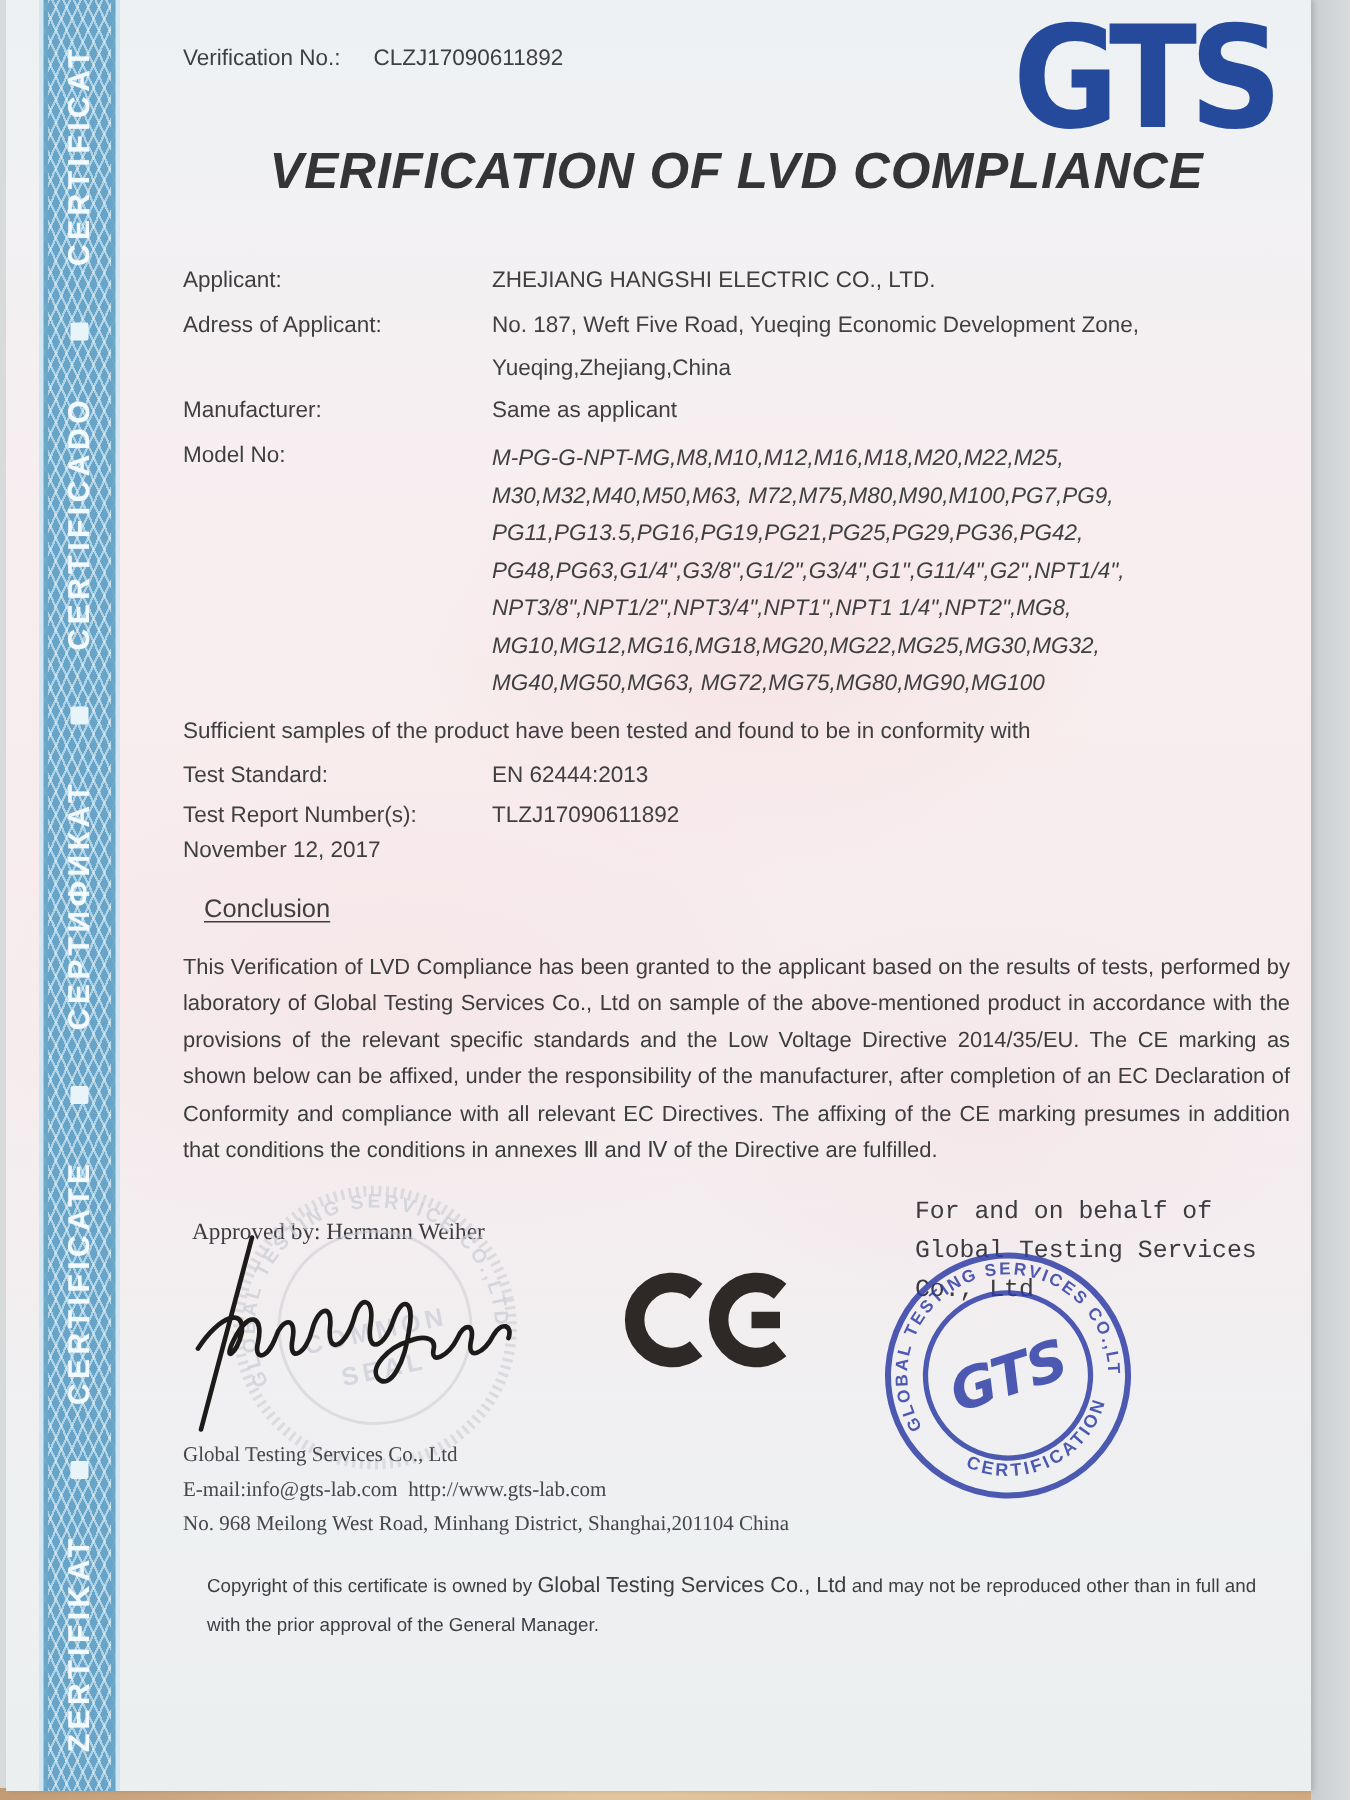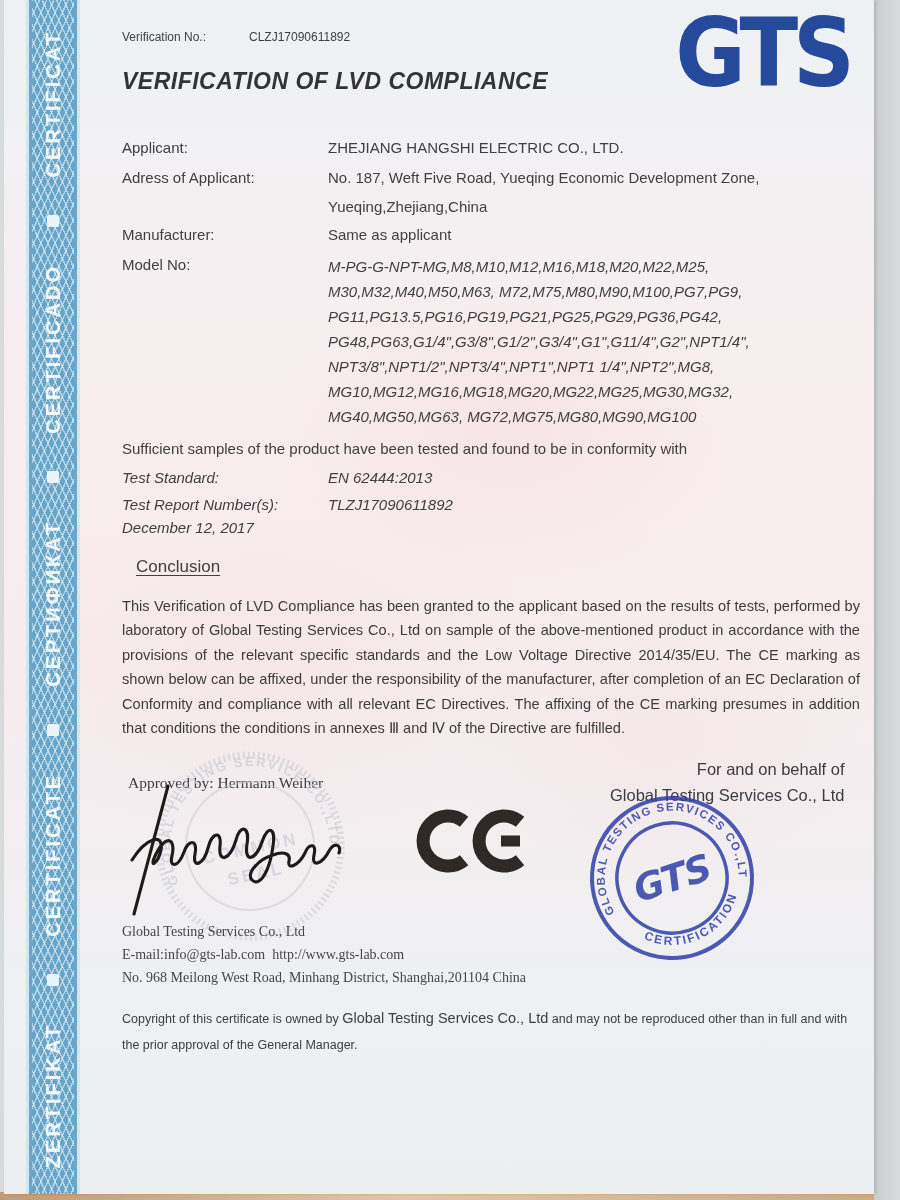--- a/index.html
+++ b/index.html
@@ -21,52 +21,52 @@
       repeating-linear-gradient(65deg, rgba(234,247,252,0) 0 5px, rgba(234,247,252,0.55) 5px 6.5px);
     box-shadow:inset 3px 0 0 rgba(234,247,252,0.8), inset -3px 0 0 rgba(234,247,252,0.8),
                inset 6px 0 0 rgba(104,164,199,0.9), inset -6px 0 0 rgba(104,164,199,0.9);
     display:flex;flex-direction:column;align-items:center;justify-content:space-between;
     padding:30px 0 26px 0;box-sizing:border-box;}
   .vword{writing-mode:vertical-rl;transform:rotate(180deg);color:#f3fafd;font-weight:bold;
     font-size:20px;letter-spacing:3px;white-space:nowrap;text-shadow:0 0 1px rgba(255,255,255,0.4);}
   .sep-square{width:12px;height:12px;background:#e9f4f9;border-radius:1.5px;flex:none;}
   
   .content{position:absolute;left:118px;top:0;right:14px;bottom:0;color:#3f3f41;}
-  .hdr-row{display:flex;align-items:flex-start;margin-top:30px;font-size:12px;}
+  .hdr-row{display:flex;align-items:flex-start;margin-top:30px;font-size:15px;}
   .hdr-label{width:127px;flex:none;}
   .logo{position:absolute;top:10px;right:10px;font-weight:900;font-size:86px;line-height:78px;
     letter-spacing:-5px;color:#25499b;transform:scaleY(1.1);transform-origin:top right;
     font-family:"DejaVu Sans","Liberation Sans",sans-serif;}
-  .doc-title{margin-top:24px;font-size:23px;font-weight:bold;font-style:italic;
+  .doc-title{margin-top:48px;text-align:center;font-size:34px;font-weight:bold;font-style:italic;
     letter-spacing:0.5px;color:#343436;}
   .fields{margin-top:42px;font-size:15px;}
   .row{display:flex;margin-bottom:9px;line-height:21px;justify-content:flex-end;}
   .row .lbl{width:206px;flex:none;}
   .row .val{flex:1;}
   .val.multiline{white-space:pre-line;line-height:29px;margin-top:-4px;}
   .row.addr{margin-bottom:3px;}
   .model-lines{line-height:25px;font-style:italic;}
   .note{font-size:15px;line-height:21px;margin:6px 0 0 0;}
   .test-block{margin-top:8px;font-size:15px;}
-  .test-block .row{margin-bottom:6px;font-style:italic;}
+  .test-block .row{margin-bottom:6px;}
   .tight .row{margin-bottom:1px;line-height:22px;}
   .as-shown{margin-top:10px;line-height:22px;}
   .conclusion-h{margin-top:18px;font-size:17px;text-decoration:underline;text-underline-offset:3px;margin-left:14px;}
   .conclusion-p{margin-top:17px;font-size:14.6px;line-height:24.4px;text-align:justify;color:#3c3c3e;}
   
   .cluster{position:relative;height:170px;margin-top:10px;}
   .approved{position:absolute;left:6px;top:24px;font-family:"Liberation Serif",serif;font-size:15.5px;color:#3b3b40;}
-  .behalf{position:absolute;left:488px;top:6px;font-family:Liberation Sans, sans-serif;font-size:16.5px;line-height:26px;color:#3b3b40;text-align:right;}
+  .behalf{position:absolute;left:488px;top:6px;font-family:Liberation Mono, monospace;font-size:16.5px;line-height:26px;color:#3b3b40;}
   .emboss{position:absolute;left:28px;top:-4px;width:200px;height:200px;opacity:0.95;}
   .signature{position:absolute;left:-12px;top:30px;width:250px;height:140px;}
   .ce{position:absolute;left:293px;top:56px;width:120px;height:70px;}
   .stamp{position:absolute;left:462px;top:40px;width:176px;height:176px;opacity:0.92;}
   .footer{position:relative;z-index:2;margin-top:0;font-family:"Liberation Serif",serif;font-size:14px;line-height:23px;color:#45454c;}
   .ws-pre{white-space:pre;}
-  .copyright{margin-top:16px;font-size:12.5px;line-height:26px;color:#3e3e42;}
+  .copyright{margin-top:16px;font-size:12.5px;line-height:26px;color:#3e3e42;margin-left:16px;}
   .copyright .co{font-size:14.5px;}
 </style>
 </head>
 <body>
 
 <div class="stage">
   <div class="edge-bottom"></div>
   <div class="edge-right"></div>
 
   <div class="paper">
@@ -128,21 +128,21 @@
         <div class="row">
           <span class="lbl">Test Standard:</span>
           <span class="val">EN 62444:2013</span>
         </div>
         <div class="tight">
           <div class="row">
             <span class="lbl">Test Report Number(s):</span>
             <span class="val">TLZJ17090611892</span>
           </div>
           <div class="row">
-            <span class="val">December 12, 2017</span>
+            <span class="val">November 12, 2017</span>
           </div>
         </div>
       </div>
 
       <div class="conclusion-h">Conclusion</div>
       <div class="conclusion-p">This Verification of LVD Compliance has been granted to the applicant based on the results of tests, performed by laboratory of Global Testing Services Co., Ltd on sample of the above-mentioned product in accordance with the provisions of the relevant specific standards and the Low Voltage Directive 2014/35/EU. The CE marking as shown below can be affixed, under the responsibility of the manufacturer, after completion of an EC Declaration of Conformity and compliance with all relevant EC Directives. The affixing of the CE marking presumes in addition that conditions the conditions in annexes Ⅲ and Ⅳ of the Directive are fulfilled.</div>
 
       <div class="cluster">
 
         <div class="approved">Approved by: Hermann Weiher</div>

